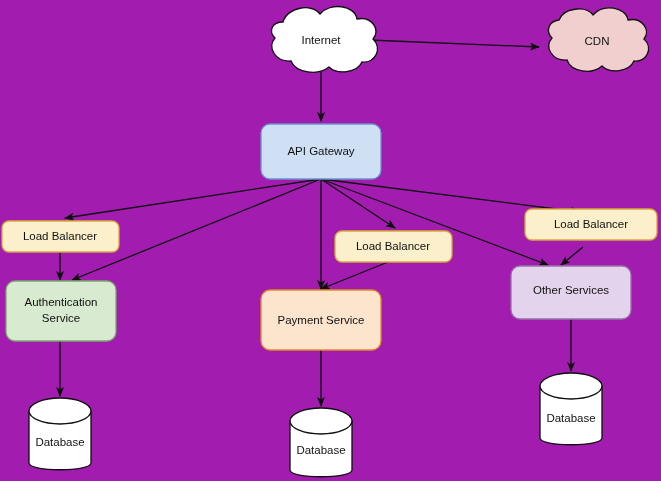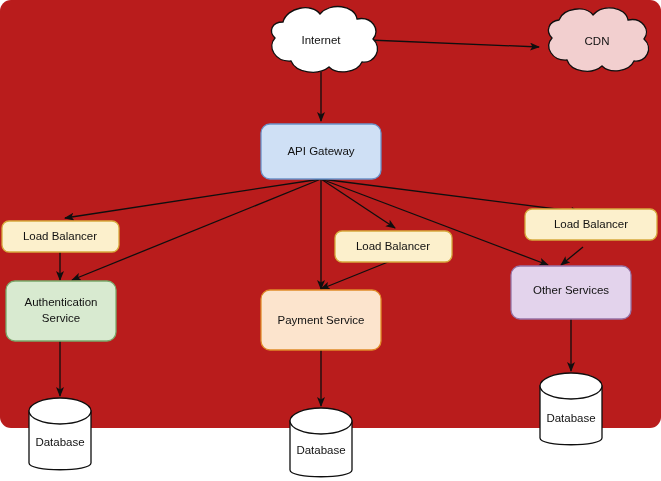--- a/index.html
+++ b/index.html
@@ -9,23 +9,22 @@
   }
   body {
     width: 661px;
     height: 481px;
     overflow: hidden;
     font-family: "Liberation Sans", sans-serif;
   }
   #diagram-root {
     position: relative;
     width: 661px;
-    height: 428px;
-    background: #b91c1c;
-    border-radius: 11px;
+    height: 481px;
+    background: #a21caf;
   }
   svg.canvas {
     display: block;
     width: 661px;
     height: 481px;
   }
   .node-label {
     font-family: "Liberation Sans", sans-serif;
     font-size: 11.5px;
     fill: #111111;

